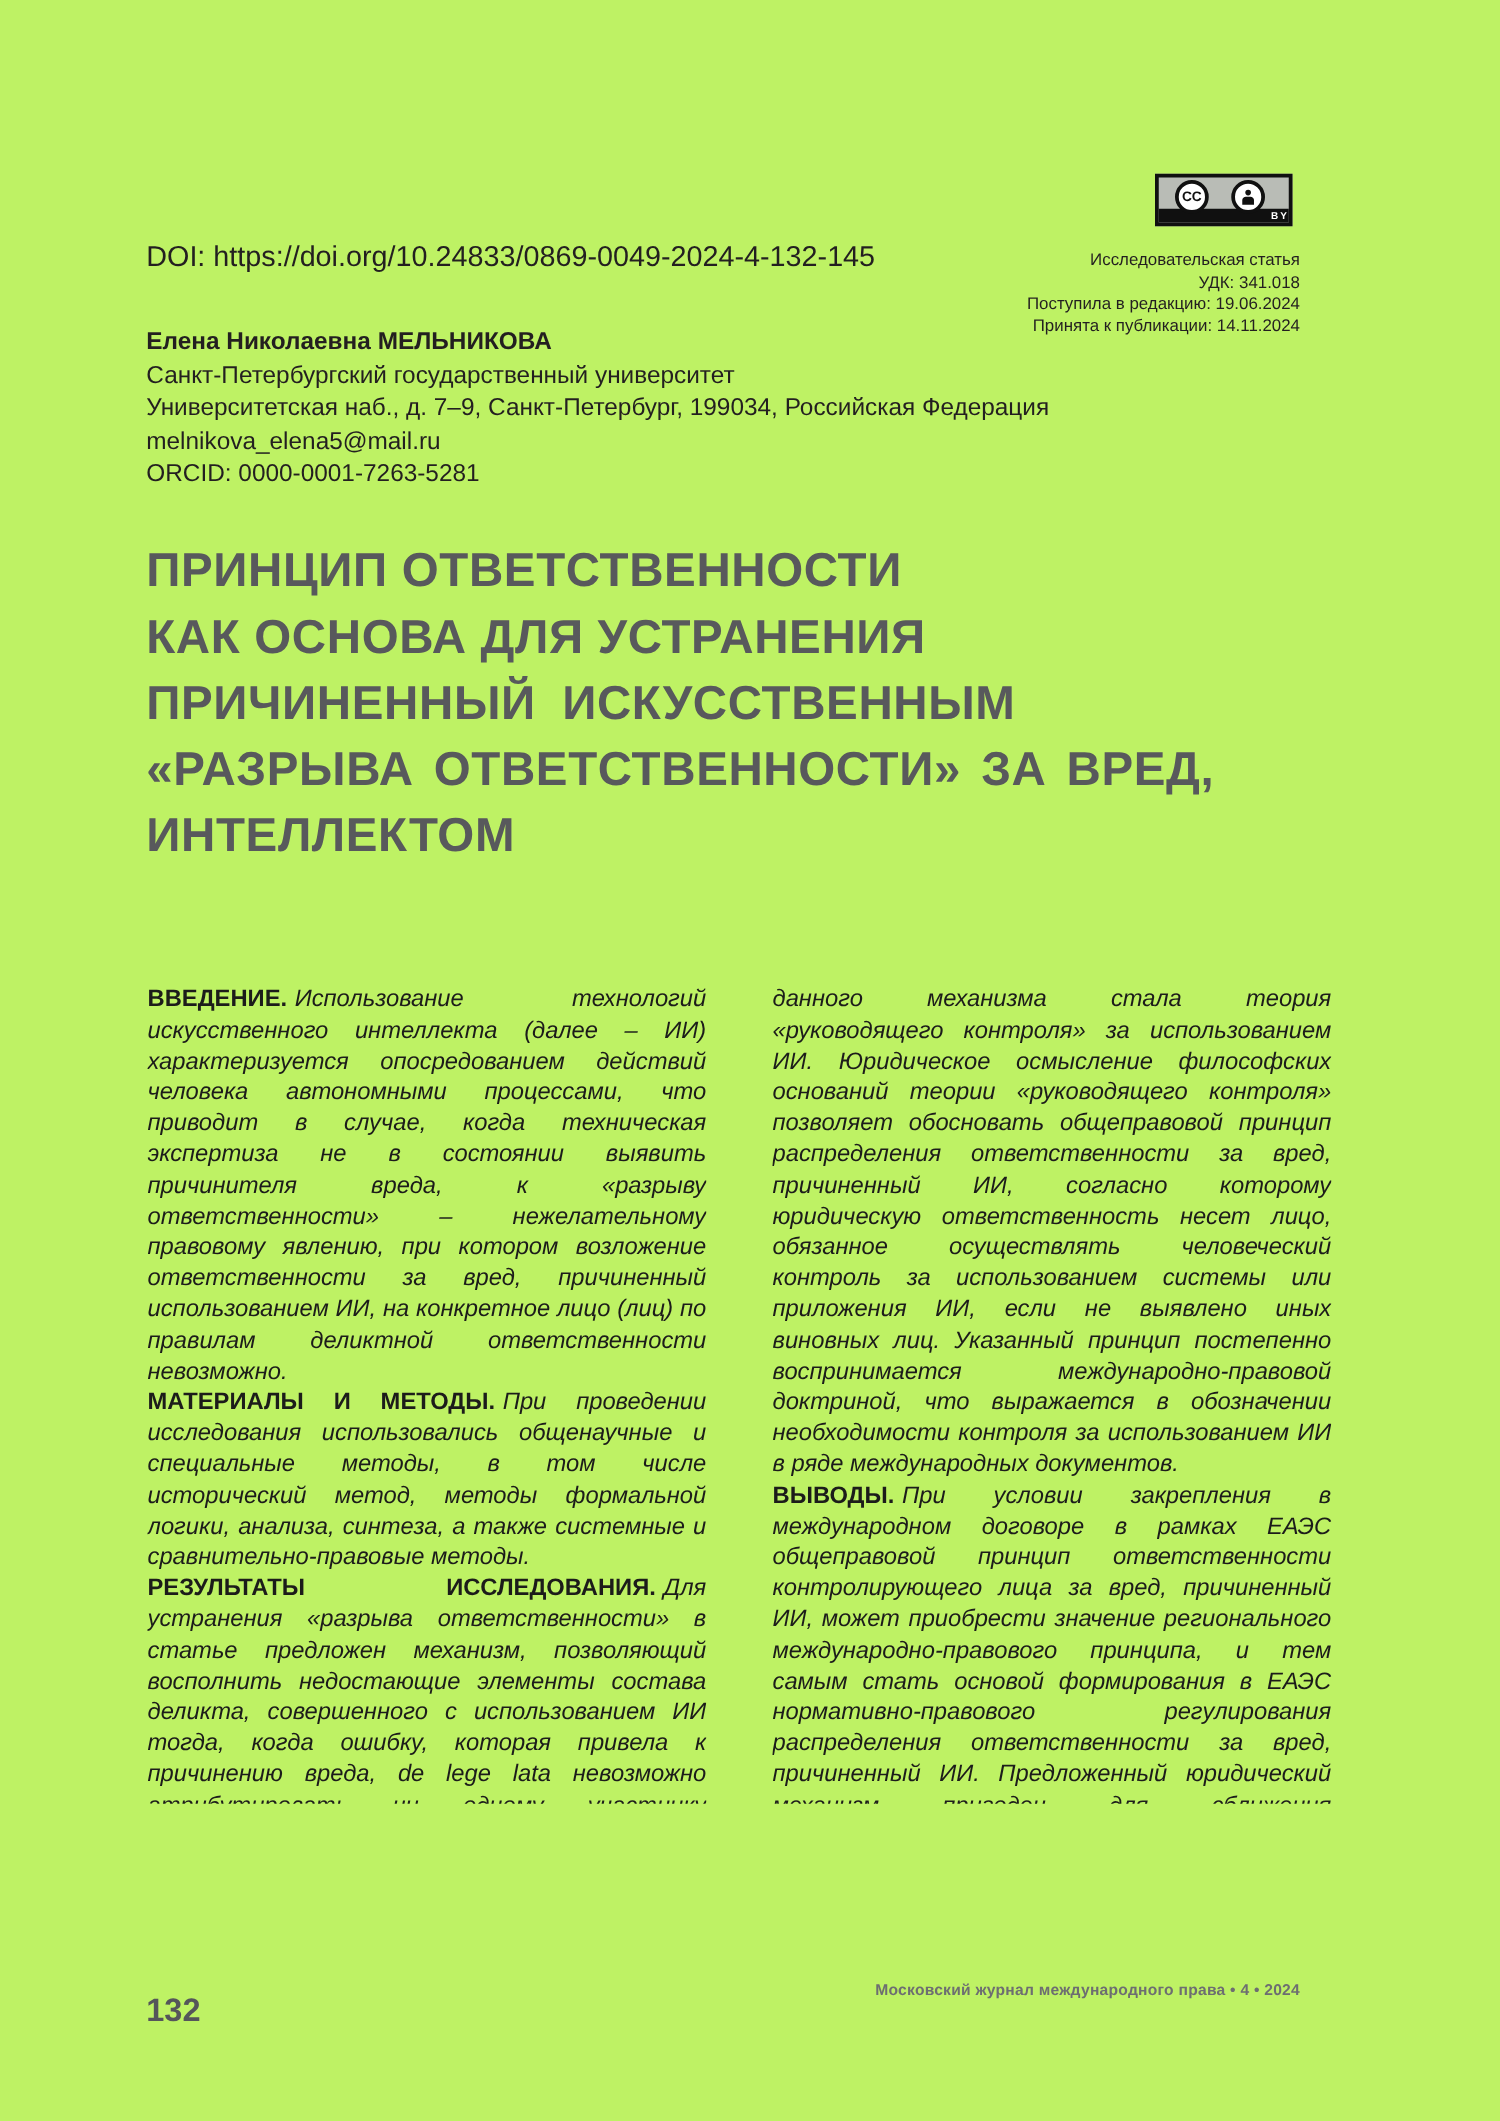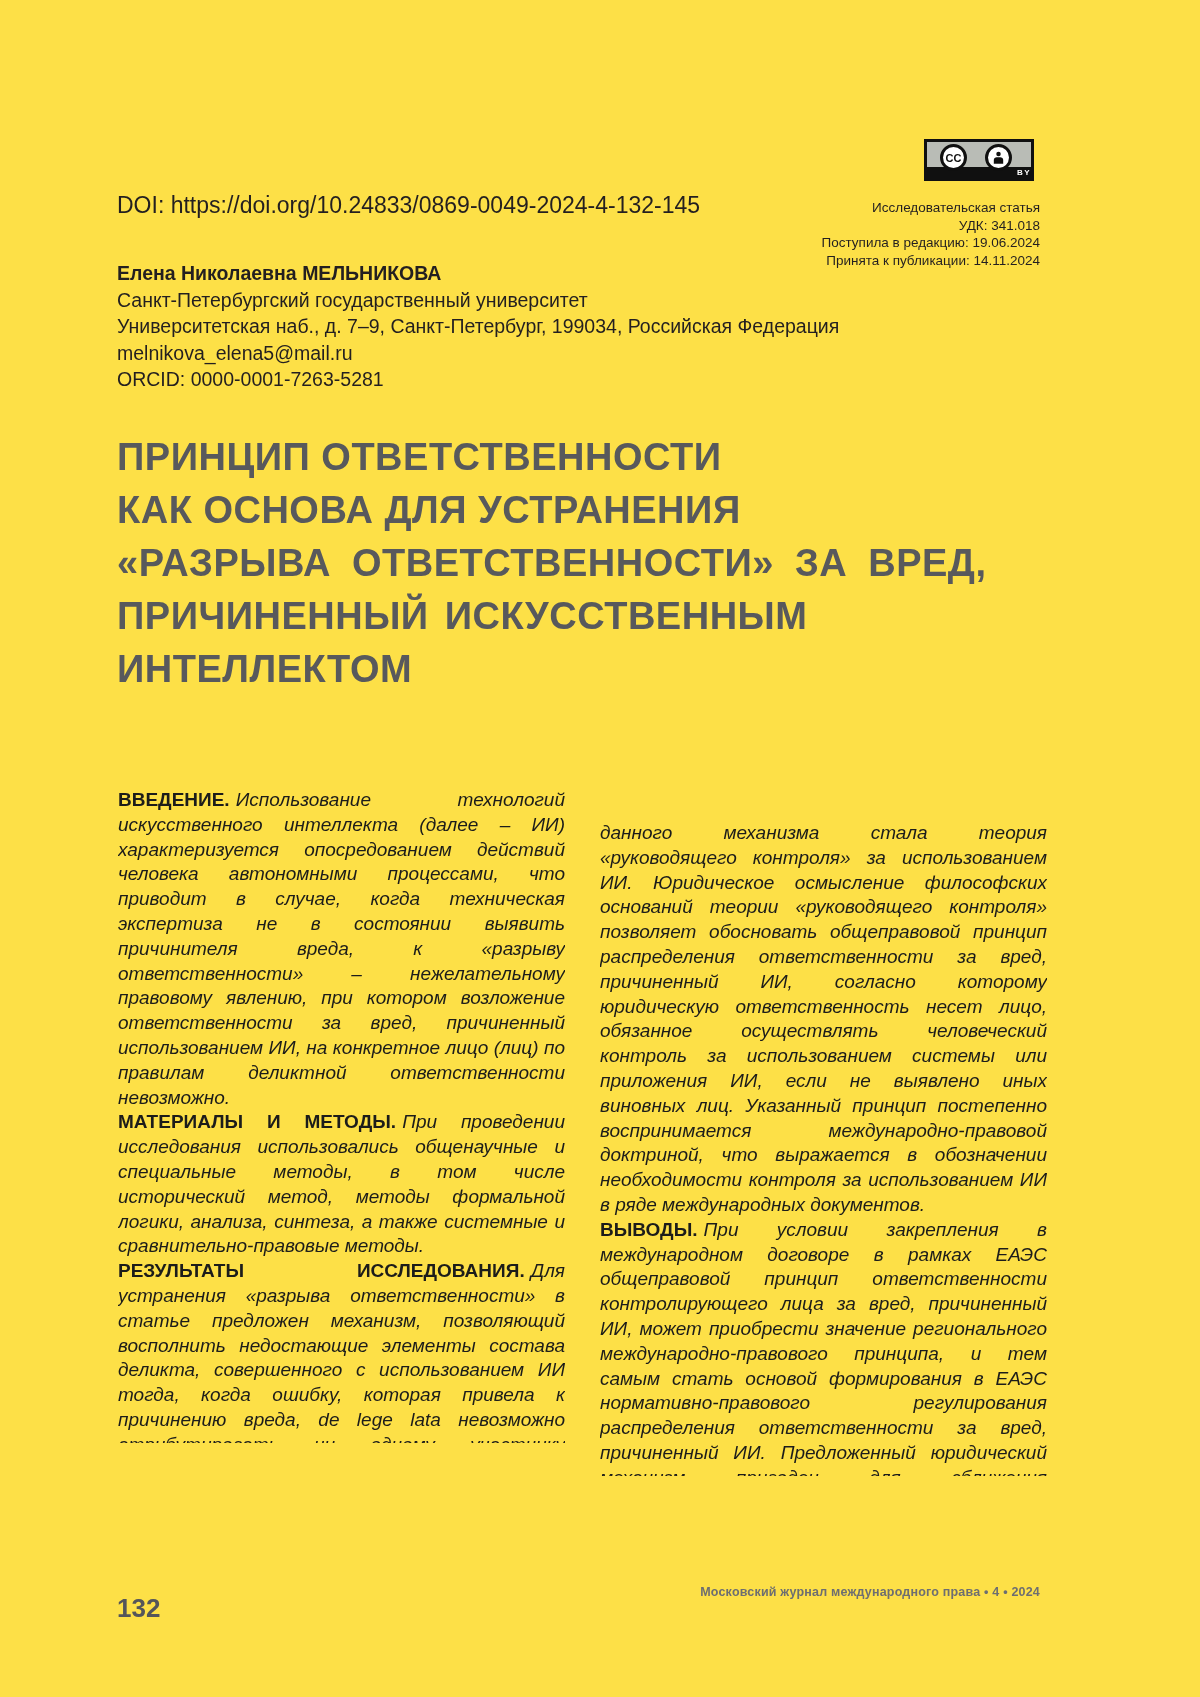--- a/index.html
+++ b/index.html
@@ -1,17 +1,17 @@
 <!DOCTYPE html>
 <html><head>
 <meta charset="utf-8">
 <style>
   html,body { margin:0; padding:0; background:#ffffff; }
   .page {
-    position:relative; width:1200px; height:1697px; background:#fde047;
+    position:relative; width:1200px; height:1697px; background:#bef264;
     font-family:"Liberation Sans", sans-serif; overflow:hidden;
   }
 
   
   .cc-badge {
     position:absolute; left:924px; top:139px; width:110px; height:42px;
     background:#b9bcb6; border:3px solid #101010; box-sizing:border-box;
   }
   .cc-circle {
     position:absolute; top:2px; width:27px; height:27px; border-radius:50%;
@@ -48,21 +48,21 @@
   .title-line:nth-child(3) { word-spacing:10px; }
   .title-line:nth-child(4) { word-spacing:5px; }
 
   
   .abstract-col {
     position:absolute; top:788px; width:447px; height:655px; overflow:hidden;
     font-family:Liberation Sans, sans-serif; font-style:italic;
     font-size:19px; line-height:24.8px; color:#1c1c1a; text-align:justify;
   }
   .col-left  { left:118px; }
-  .col-right { left:600px;margin-top:33px; }
+  .col-right { left:618px; }
   .abs-par { margin:0; }
   .abs-head { font-style:normal; font-weight:bold; margin-right:0.32em; }
   .abs-head:empty { display:none; margin:0; }
 
   
   .page-num { position:absolute; left:117px; top:1572px; font-weight:bold; font-size:26px; color:#55565a;margin-top:21px; }
   .journal  { position:absolute; right:160px; top:1585px; font-weight:bold; font-size:12.5px; color:#6d6e71; letter-spacing:0.2px; }
 </style>
 </head>
 <body>
@@ -93,22 +93,22 @@
     <div class="author-name">Елена Николаевна МЕЛЬНИКОВА</div>
     <div>Санкт-Петербургский государственный университет</div>
     <div>Университетская наб., д. 7–9, Санкт-Петербург, 199034, Российская Федерация</div>
     <div>melnikova_elena5@mail.ru</div>
     <div>ORCID: 0000-0001-7263-5281</div>
   </div>
 
   <div class="title">
     <div class="title-line">ПРИНЦИП ОТВЕТСТВЕННОСТИ</div>
     <div class="title-line">КАК ОСНОВА ДЛЯ УСТРАНЕНИЯ</div>
+    <div class="title-line">ПРИЧИНЕННЫЙ ИСКУССТВЕННЫМ</div>
     <div class="title-line">«РАЗРЫВА ОТВЕТСТВЕННОСТИ» ЗА ВРЕД,</div>
-    <div class="title-line">ПРИЧИНЕННЫЙ ИСКУССТВЕННЫМ</div>
     <div class="title-line">ИНТЕЛЛЕКТОМ</div>
   </div>
 
   <div class="abstract-col col-left">
     <p class="abs-par"><b class="abs-head">ВВЕДЕНИЕ.</b><span>Использование технологий искусственного интеллекта (далее – ИИ) характеризуется опосредованием действий человека автономными процессами, что приводит в случае, когда техническая экспертиза не в состоянии выявить причинителя вреда, к «разрыву ответственности» – нежелательному правовому явлению, при котором возложение ответственности за вред, причиненный использованием ИИ, на конкретное лицо (лиц) по правилам деликтной ответственности невозможно.</span></p>
     <p class="abs-par"><b class="abs-head">МАТЕРИАЛЫ И МЕТОДЫ.</b><span>При проведении исследования использовались общенаучные и специальные методы, в том числе исторический метод, методы формальной логики, анализа, синтеза, а также системные и сравнительно-правовые методы.</span></p>
     <p class="abs-par"><b class="abs-head">РЕЗУЛЬТАТЫ ИССЛЕДОВАНИЯ.</b><span>Для устранения «разрыва ответственности» в статье предложен механизм, позволяющий восполнить недостающие элементы состава деликта, совершенного с использованием ИИ тогда, когда ошибку, которая привела к причинению вреда, de lege lata невозможно атрибутировать ни одному участнику жизненного цикла системы или приложения ИИ. Отправной точкой разработки</span></p>
   </div>
 
   <div class="abstract-col col-right">

